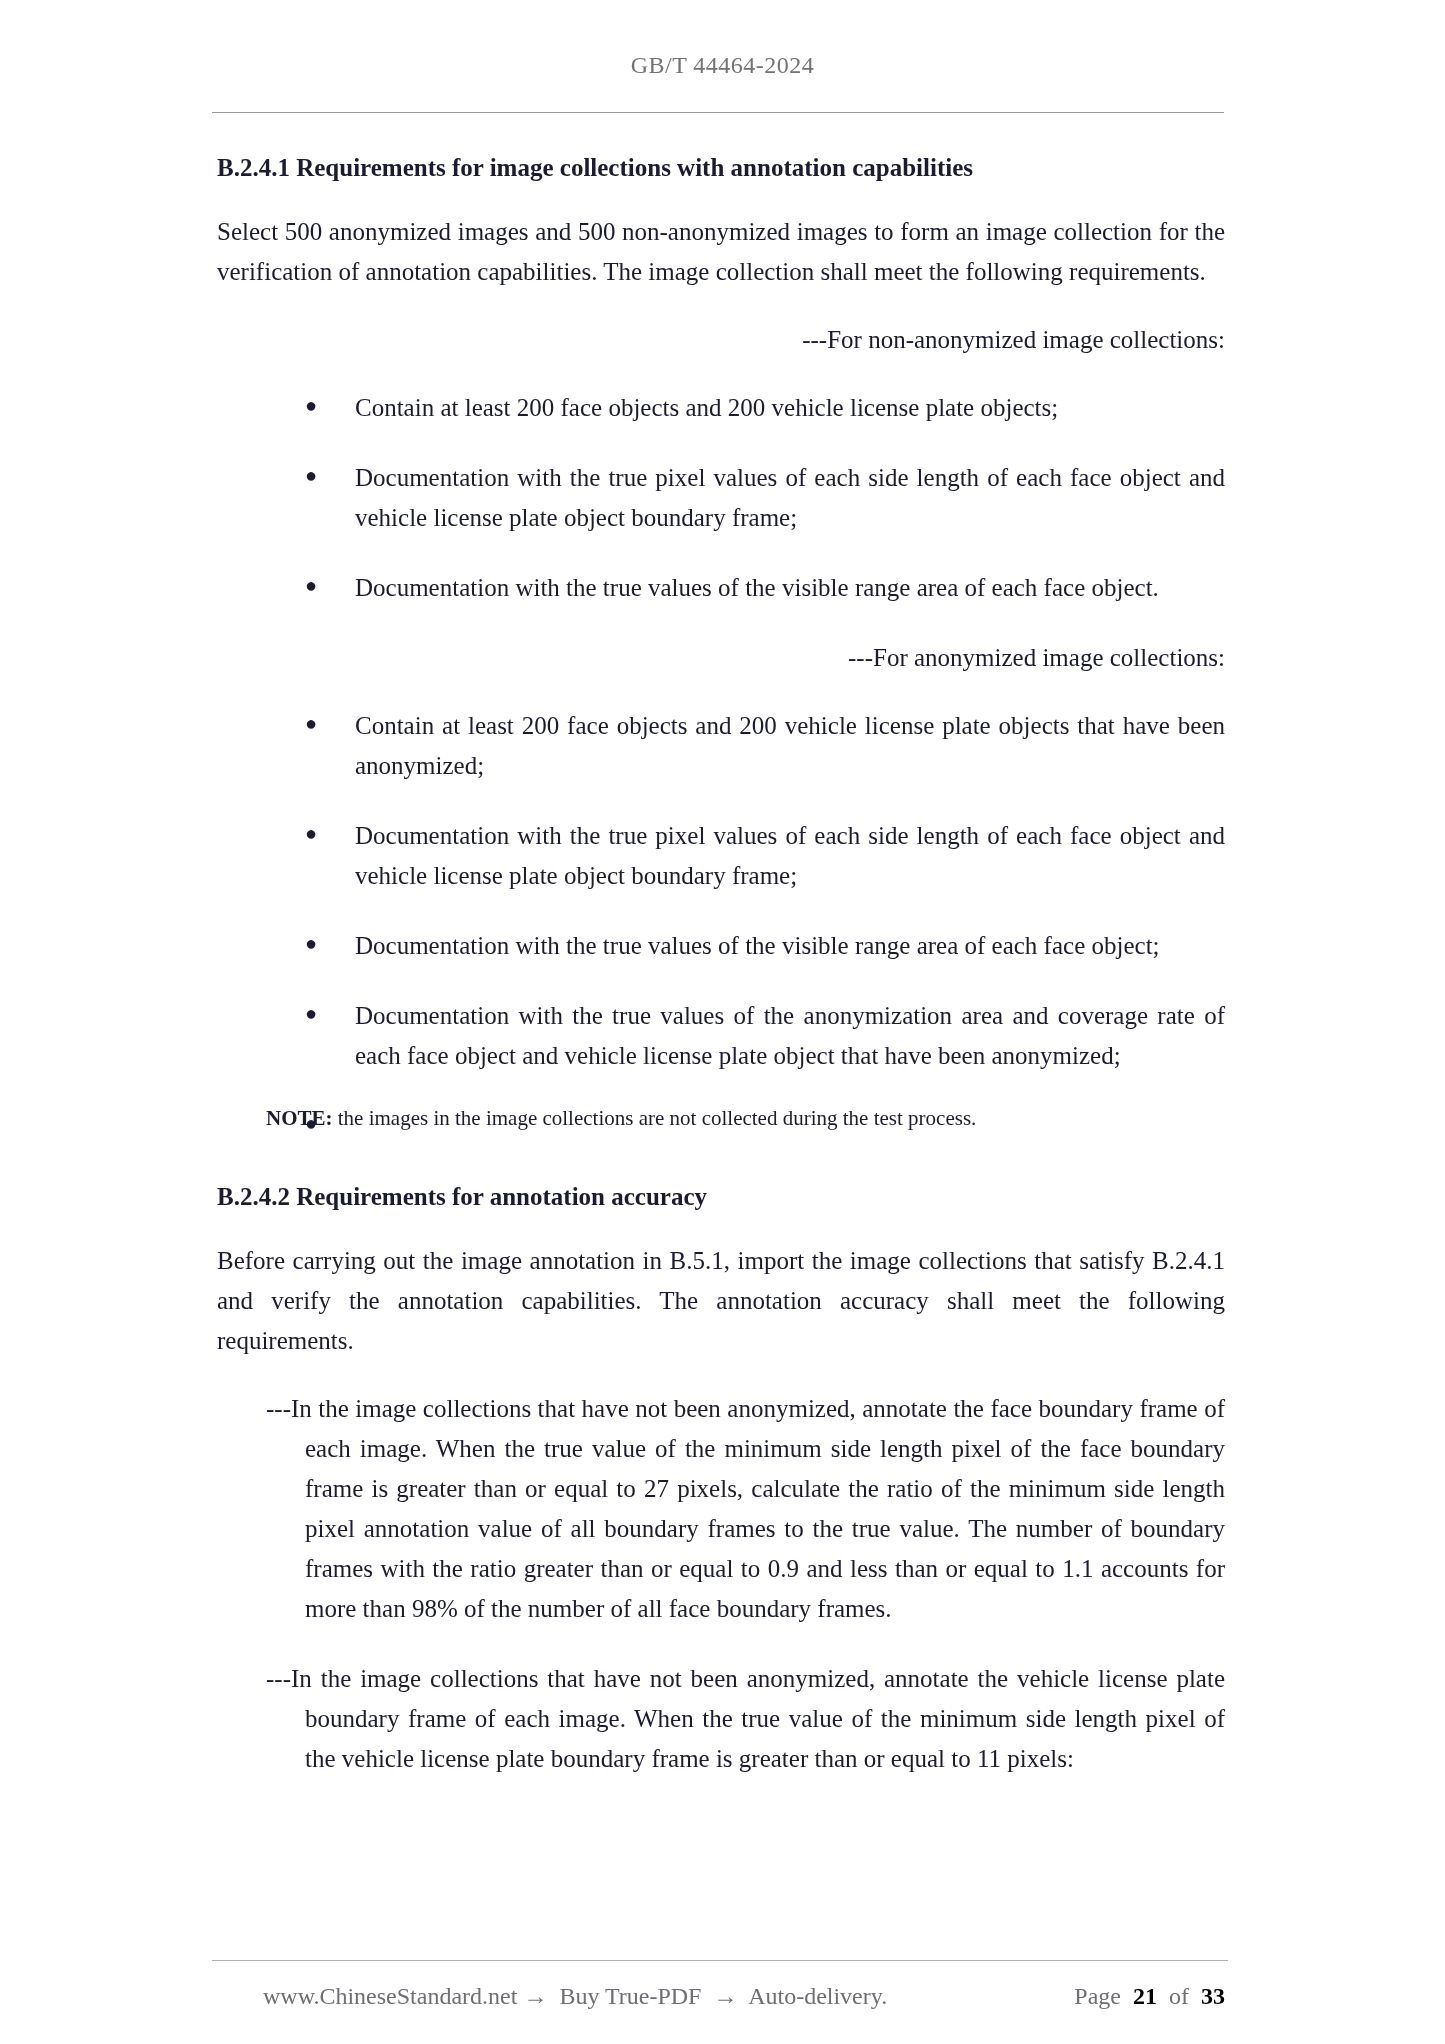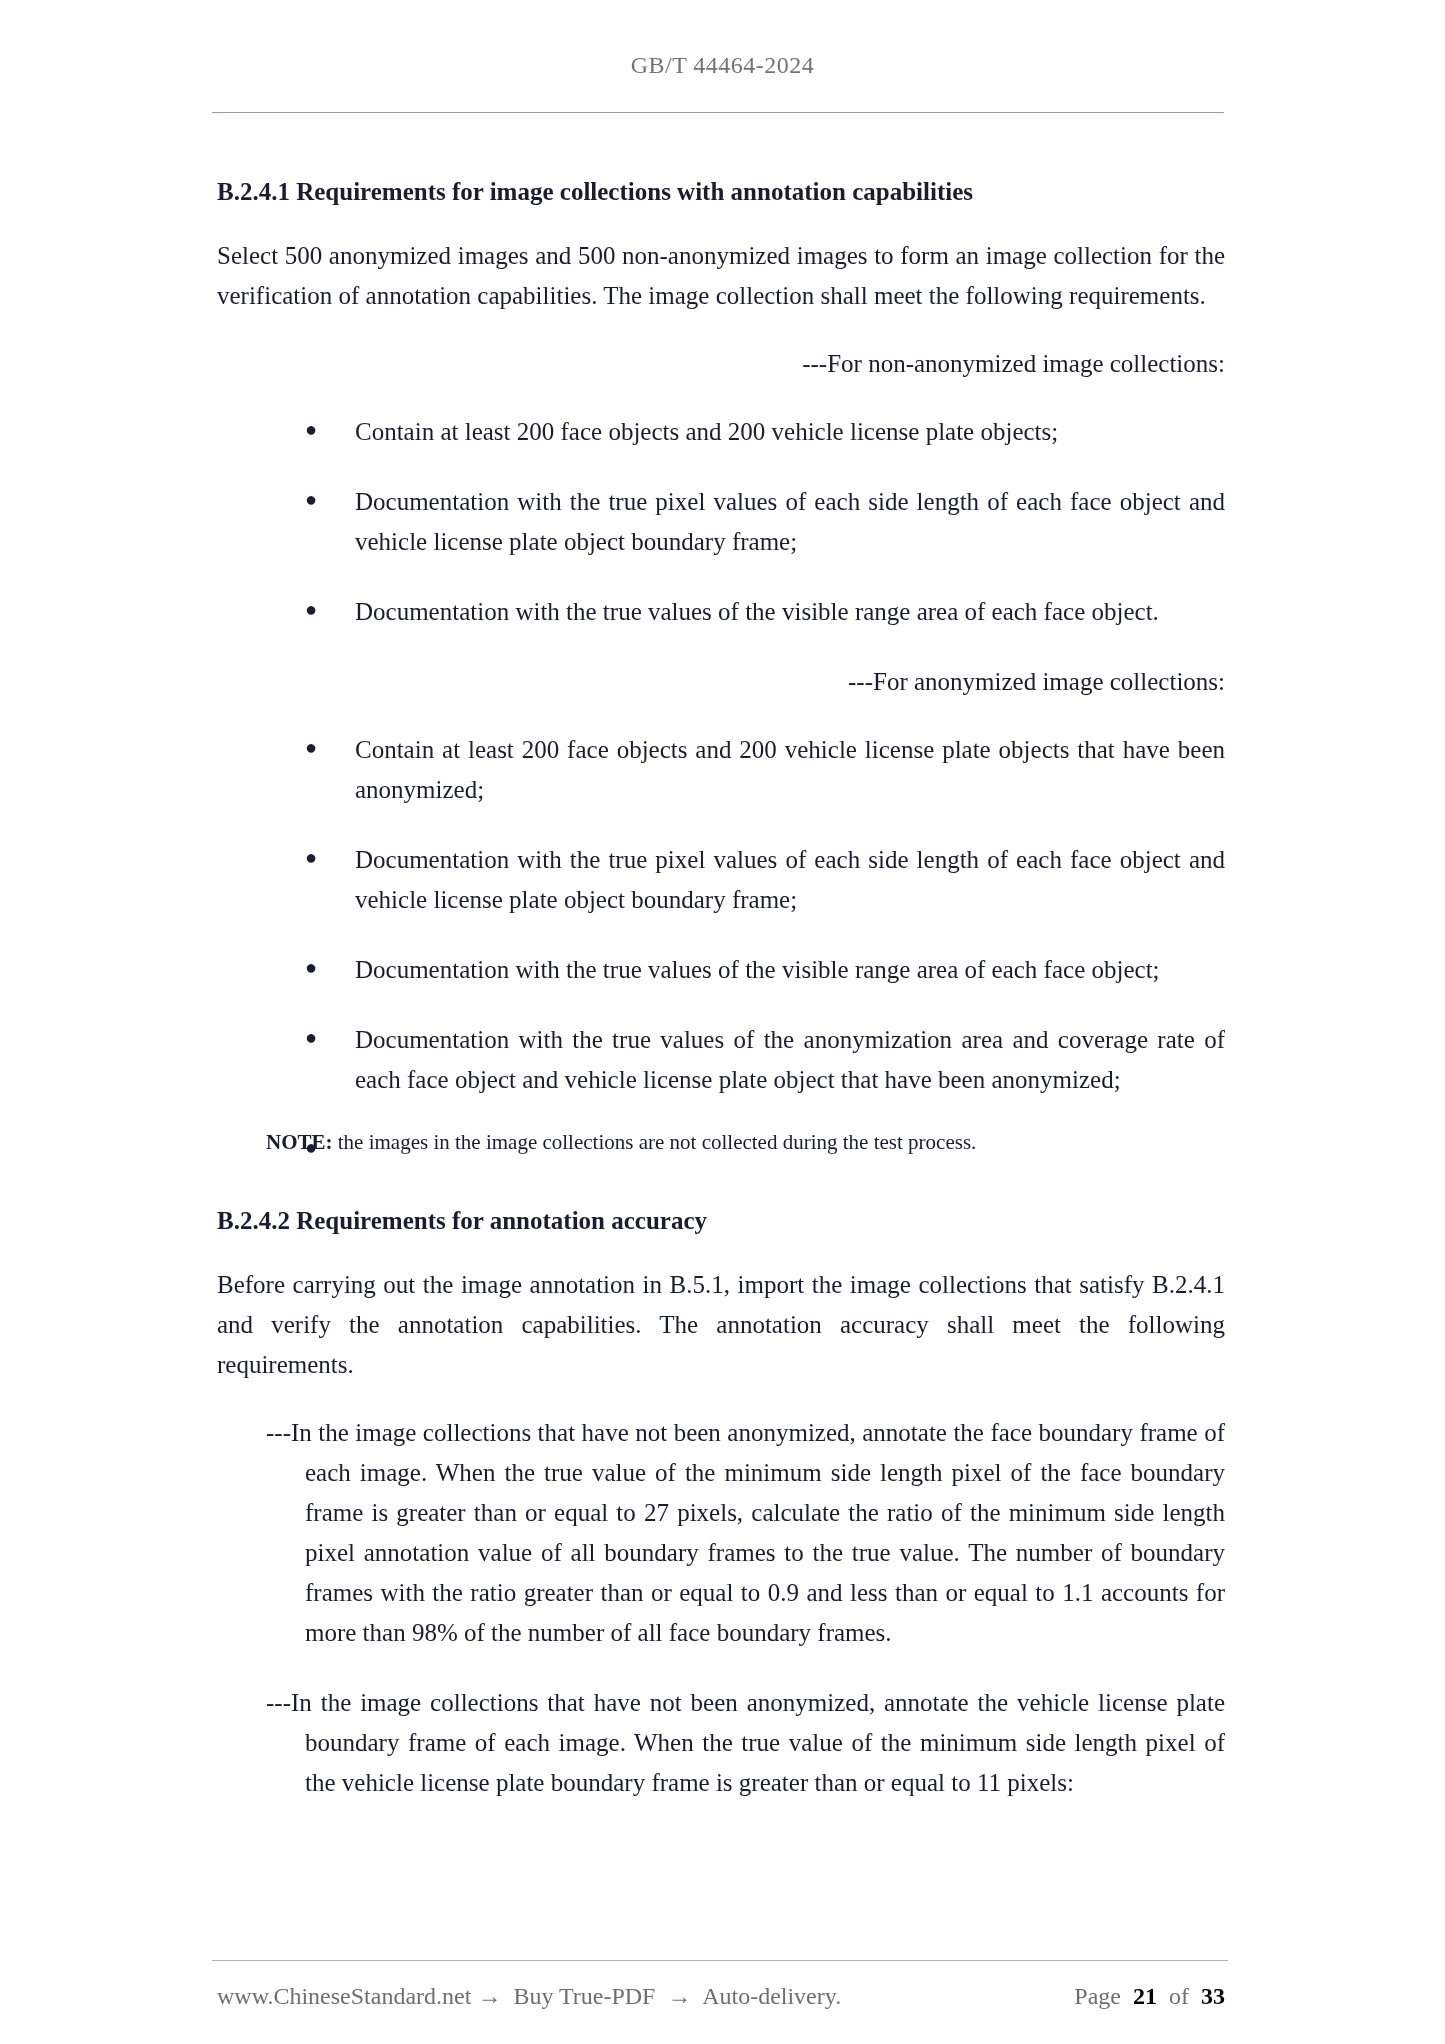--- a/index.html
+++ b/index.html
@@ -21,21 +21,21 @@
     color:#737373;
     letter-spacing:0.5px;
   }
   .header-rule {
     position:absolute;
     top:112px; left:212px; width:1012px;
     border-top:1px solid #9a9aa2;
   }
   .content {
     position:absolute;
-    top:172px; left:217px; width:1008px;
+    top:148px; left:217px; width:1008px;
     font-size:25px;
     line-height:1.6;
     text-align:justify;
   }
   .sec-heading {
     font-size:25px;
     font-weight:bold;
     text-align:left;
     margin-bottom:24px;
   }
@@ -81,20 +81,21 @@
     margin-bottom:22px;
     margin-left:-5px;
     margin-right:-3px;
   }
   .footer-row {
     display:flex;
     justify-content:space-between;
     align-items:baseline;
     font-size:24px;
     color:#6e6e74;
+    margin-left:46px;
   }
   .footer-left span { margin-right:6px; }
   .site-link { color:#6e6e74; text-decoration:none; }
   .arrow { color:#6e6e74; }
   .page-num { font-weight:bold; color:#000000; }
   .footer-right span { margin-left:6px; }
 </style>
 </head>
 <body>
 

